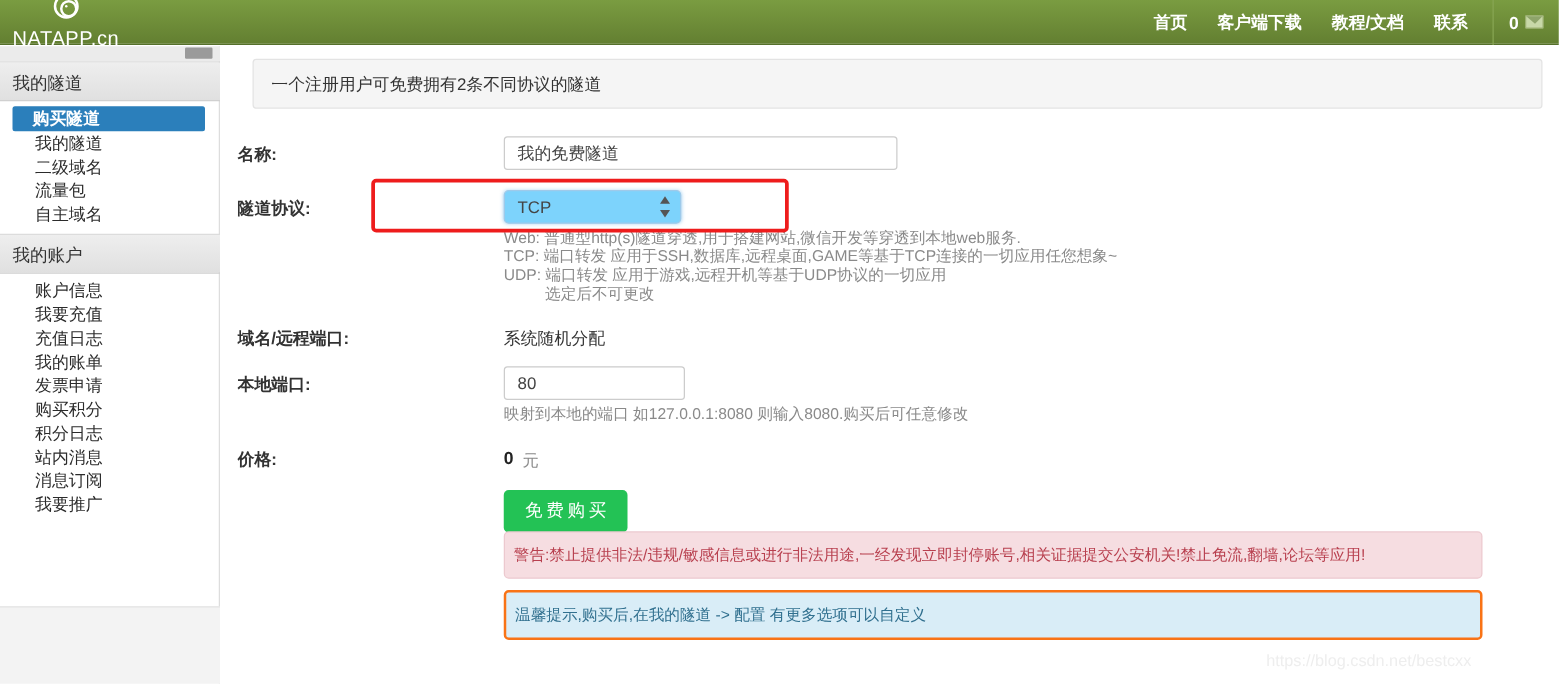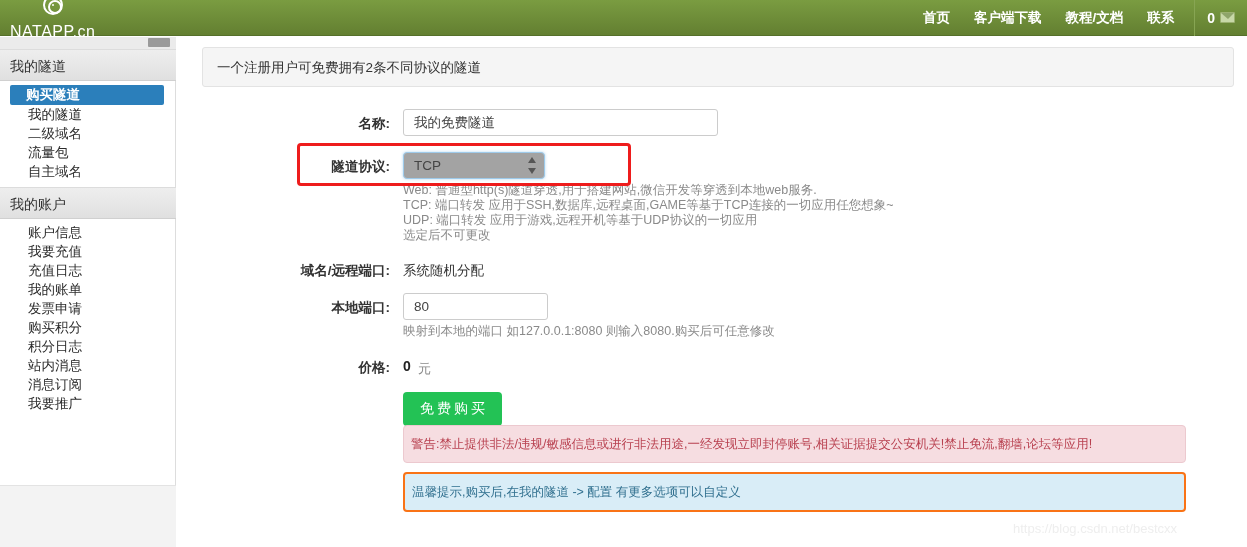--- a/index.html
+++ b/index.html
@@ -125,42 +125,42 @@
     background: #f5f5f5;
     border: 1px solid #e3e3e3;
     border-radius: 3px;
     line-height: 40px;
     padding-left: 14px;
     font-size: 13.5px; color: #333;
   }
 
   .form-row { position: absolute; left: 0; width: 1040px; }
   .f-label {
-    position: absolute; width: 200px; text-align: right;
+    position: absolute; width: 200px; 
     font-size: 13.5px; color: #333; font-weight: bold;
   }
   .f-static {
     position: absolute; left: 213px;
     font-size: 13.5px; color: #333;
   }
   .f-input {
     position: absolute;
     height: 27px; padding: 2px 10px;
     font-size: 13.5px; color: #444;
     font-family: "Liberation Sans", "DejaVu Sans", sans-serif;
     border: 1px solid #cccccc; border-radius: 3px;
     background: #ffffff; outline: none;
   }
   .f-select {
     position: absolute;
     height: 27px; width: 142px; padding: 2px 26px 2px 10px;
     font-size: 13.5px; color: #444;
     font-family: "Liberation Sans", "DejaVu Sans", sans-serif;
     border: 1px solid #9ecaea; border-radius: 4px;
-    background: #a3a3a3;
+    background: #7dd3fc;
     box-shadow: 0 0 3px rgba(110,180,230,.55);
     -webkit-appearance: none; appearance: none;
     outline: none;
   }
   .stepper {
     position: absolute; width: 9px; height: 17px; pointer-events: none;
   }
   .stepper .up, .stepper .dn {
     position: absolute; left: 0; width: 0; height: 0;
     border-left: 4.5px solid transparent;
@@ -283,21 +283,21 @@
     <select class="f-select" style="left:213px; top:0;">
       <option>TCP</option>
     </select>
     <div class="stepper" style="left:338px; top:5px;">
       <span class="up"></span>
       <span class="dn"></span>
     </div>
     <div class="help" style="top:31px;">Web: 普通型http(s)隧道穿透,用于搭建网站,微信开发等穿透到本地web服务.</div>
     <div class="help" style="top:46px;">TCP: 端口转发 应用于SSH,数据库,远程桌面,GAME等基于TCP连接的一切应用任您想象~</div>
     <div class="help" style="top:61px;">UDP: 端口转发 应用于游戏,远程开机等基于UDP协议的一切应用</div>
-    <div class="help" style="top:76px;">选定后不可更改</div>
+    <div class="help" style="top:76px;margin-left:33px;">选定后不可更改</div>
   </div>
 
   <div class="form-row" style="top:225px;">
     <div class="f-label" style="left:0; top:0;">域名/远程端口:</div>
     <div class="f-static" style="top:0;">系统随机分配</div>
   </div>
 
   <div class="form-row" style="top:256px;">
     <div class="f-label" style="left:0; top:6px;">本地端口:</div>
     <input class="f-input" style="left: 213px; top: 0px; width: 145px;" type="text" value="80">

